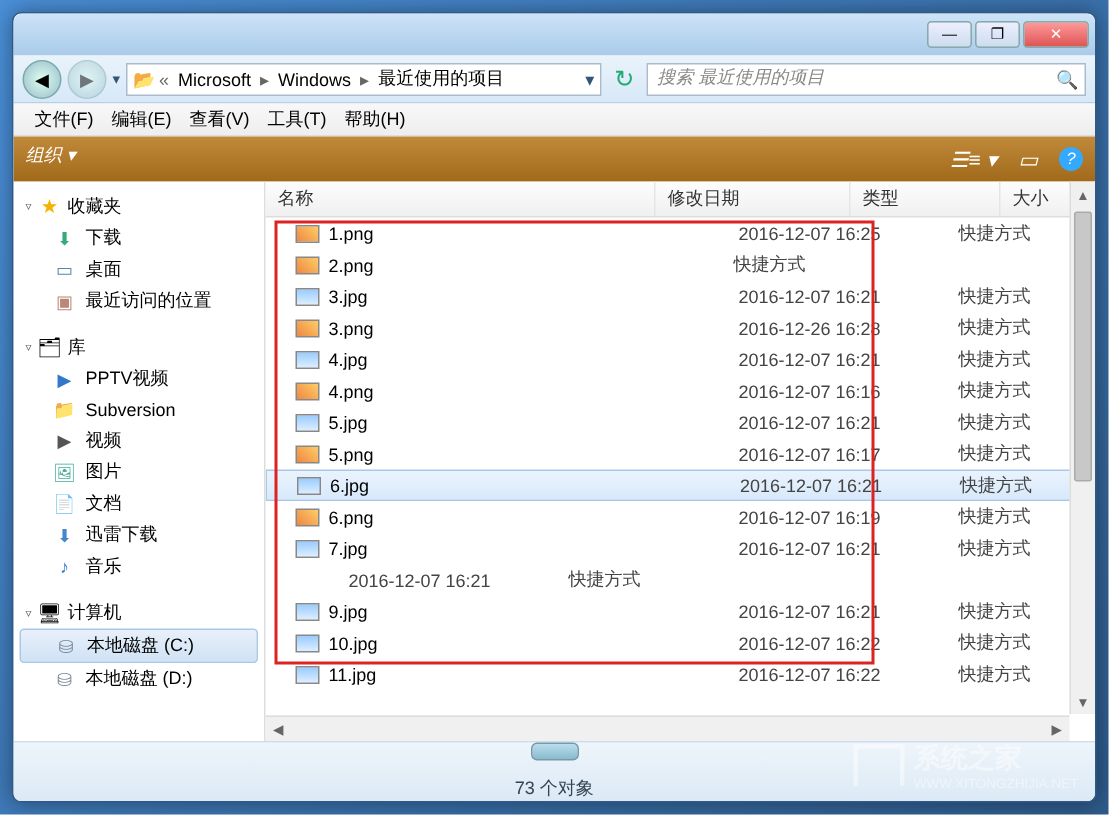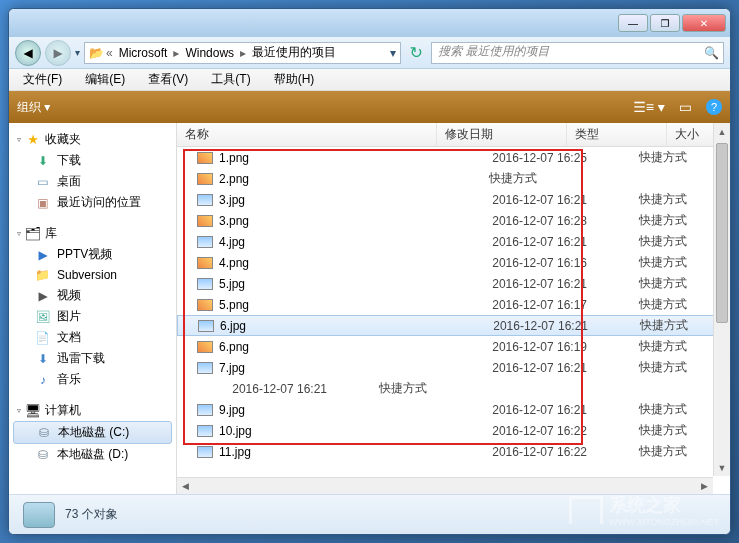--- a/index.html
+++ b/index.html
@@ -10,23 +10,23 @@
 .win-btn.close { width:44px; background:linear-gradient(#f99,#d55); color:#fff; }
 .navbar { height:32px; background:linear-gradient(#eaf3fb,#d7e8f7); border-bottom:1px solid #b8d0e6; display:flex; align-items:center; padding:0 6px; gap:4px; }
 .nav-btn { width:26px; height:26px; border-radius:13px; background:radial-gradient(#dfe,#9bc); border:1px solid #7aa; display:flex; align-items:center; justify-content:center; cursor:pointer; font-size:12px; }
 .nav-btn.fwd { opacity:.5; }
 .breadcrumb { flex:0 0 auto; height:22px; background:#fff; border:1px solid #abc; display:flex; align-items:center; font-size:12px; padding:0 4px; }
 .breadcrumb .seg { padding:0 4px; cursor:pointer; }
 .breadcrumb .sep { color:#666; padding:0 2px; }
 .search { flex:1; height:22px; background:#fff; border:1px solid #abc; margin-left:0; font-size:12px; color:#888; padding:0 20px 0 6px; font-style:italic; position:relative; }
 .search .mag { position:absolute; right:4px; top:3px; color:#58a; font-style:normal; }
 .refresh-btn { width:22px; height:22px; display:flex; align-items:center; justify-content:center; color:#2a7; cursor:pointer; }
-.menubar { height:22px; background:linear-gradient(#f8f8f8,#eee); border-bottom:1px solid #ddd; display:flex; align-items:center; padding:0 8px; gap:11px; font-size:12px; }
+.menubar { height:22px; background:linear-gradient(#f8f8f8,#eee); border-bottom:1px solid #ddd; display:flex; align-items:center; padding:0 8px; gap:0; font-size:12px; }
 .menubar span { padding:2px 6px; cursor:pointer; }
-.toolbar { height:30px; background:linear-gradient(#c08a3a,#a06a1a); color:#fff; display:flex; align-items:center; padding:16px 8px; font-size:12px; }
+.toolbar { height:30px; background:linear-gradient(#c08a3a,#a06a1a); color:#fff; display:flex; padding:4px 8px; font-size:12px;font-style:italic; }
 .toolbar .org { cursor:pointer; }
 .toolbar .right { margin-left:auto; display:flex; align-items:center; gap:14px; }
 .tb-icon { cursor:pointer; font-size:14px; }
 .content { flex:1; display:flex; overflow:hidden; }
 .sidebar { width:168px; background:#fff; border-right:1px solid #ddd; font-size:12px; padding:6px 0; overflow:hidden; }
 .sb-group { margin-bottom:10px; }
 .sb-head { display:flex; align-items:center; padding:2px 8px; gap:4px; cursor:pointer; }
 .sb-head .tri { font-size:8px; color:#666; }
 .sb-head .ico { width:16px; height:16px; display:inline-flex; align-items:center; justify-content:center; font-size:13px; }
 .sb-item { display:flex; align-items:center; padding:2px 8px 2px 26px; gap:6px; cursor:pointer; }
@@ -38,21 +38,21 @@
 .col.name { width:260px; } .col.date { width:130px; } .col.type { width:100px; } .col.size { flex:1; }
 .filelist { flex:1; overflow:hidden; position:relative; font-size:12px; }
 .row { display:flex; align-items:center; height:21px; cursor:pointer; }
 .row.sel { background:linear-gradient(#eaf3fd,#d8e9fb); border:1px solid #a8c8e8; }
 .cell.name { width:260px; padding-left:20px; display:flex; align-items:center; gap:6px; }
 .cell.date { width:130px; color:#444;margin-left:20px; } .cell.type { width:100px; color:#444; }
 .fico { width:16px; height:12px; display:inline-block; border:1px solid #888; }
 .fico.png { background:linear-gradient(45deg,#e84,#fc6); }
 .fico.jpg { background:linear-gradient(#9cf,#def); }
 .redbox { position:absolute; border:2px solid #d22; pointer-events:none; }
-.statusbar { height:40px; background:linear-gradient(#eef5fb,#dce9f5); border-top:1px solid #cde; display:flex; align-items:center; padding:0 14px; gap:10px; font-size:12px; color:#345; }
+.statusbar { height:40px; background:linear-gradient(#eef5fb,#dce9f5); border-top:1px solid #cde; display:flex; align-items:center; padding:0 14px; gap:10px; font-size:12px; color:#345;flex-direction:column; }
 .status-ico { width:32px; height:26px; background:linear-gradient(#bde,#8bc); border-radius:4px; border:1px solid #79a; }
 .scrollbar-v { position:absolute; right:0; top:0; bottom:18px; width:17px; background:#f0f0f0; border-left:1px solid #ddd; }
 .scrollbar-v .thumb { position:absolute; left:2px; right:2px; top:20px; height:180px; background:#c8c8c8; border:1px solid #aaa; border-radius:2px; }
 .scrollbar-v .arr { position:absolute; left:0; right:0; height:17px; display:flex; align-items:center; justify-content:center; font-size:9px; color:#666; cursor:pointer; }
 .scrollbar-v .arr.up { top:0; } .scrollbar-v .arr.dn { bottom:0; }
 .scrollbar-h { position:absolute; left:0; right:17px; bottom:0; height:17px; background:#f0f0f0; border-top:1px solid #ddd; }
 .scrollbar-h .arr { position:absolute; top:0; bottom:0; width:17px; display:flex; align-items:center; justify-content:center; font-size:9px; color:#666; cursor:pointer; }
 .scrollbar-h .arr.l { left:0; } .scrollbar-h .arr.r { right:0; }
 .watermark { position:absolute; right:20px; bottom:16px; color:rgba(255,255,255,.45); font-size:18px; font-weight:bold; pointer-events:none; display:flex; align-items:center; gap:6px; }
 .watermark .logo { width:34px; height:28px; border:3px solid rgba(255,255,255,.45); border-bottom:none; position:relative; }
@@ -211,21 +211,21 @@
               <span>3.jpg</span>
             </div>
             <div class="cell date">2016-12-07 16:21</div>
             <div class="cell type">快捷方式</div>
           </div>
           <div class="row">
             <div class="cell name">
               <span class="fico png"></span>
               <span>3.png</span>
             </div>
-            <div class="cell date">2016-12-07 16:28</div>
+            <div class="cell date">2016-12-26 16:28</div>
             <div class="cell type">快捷方式</div>
           </div>
           <div class="row">
             <div class="cell name">
               <span class="fico jpg"></span>
               <span>4.jpg</span>
             </div>
             <div class="cell date">2016-12-07 16:21</div>
             <div class="cell type">快捷方式</div>
           </div>

